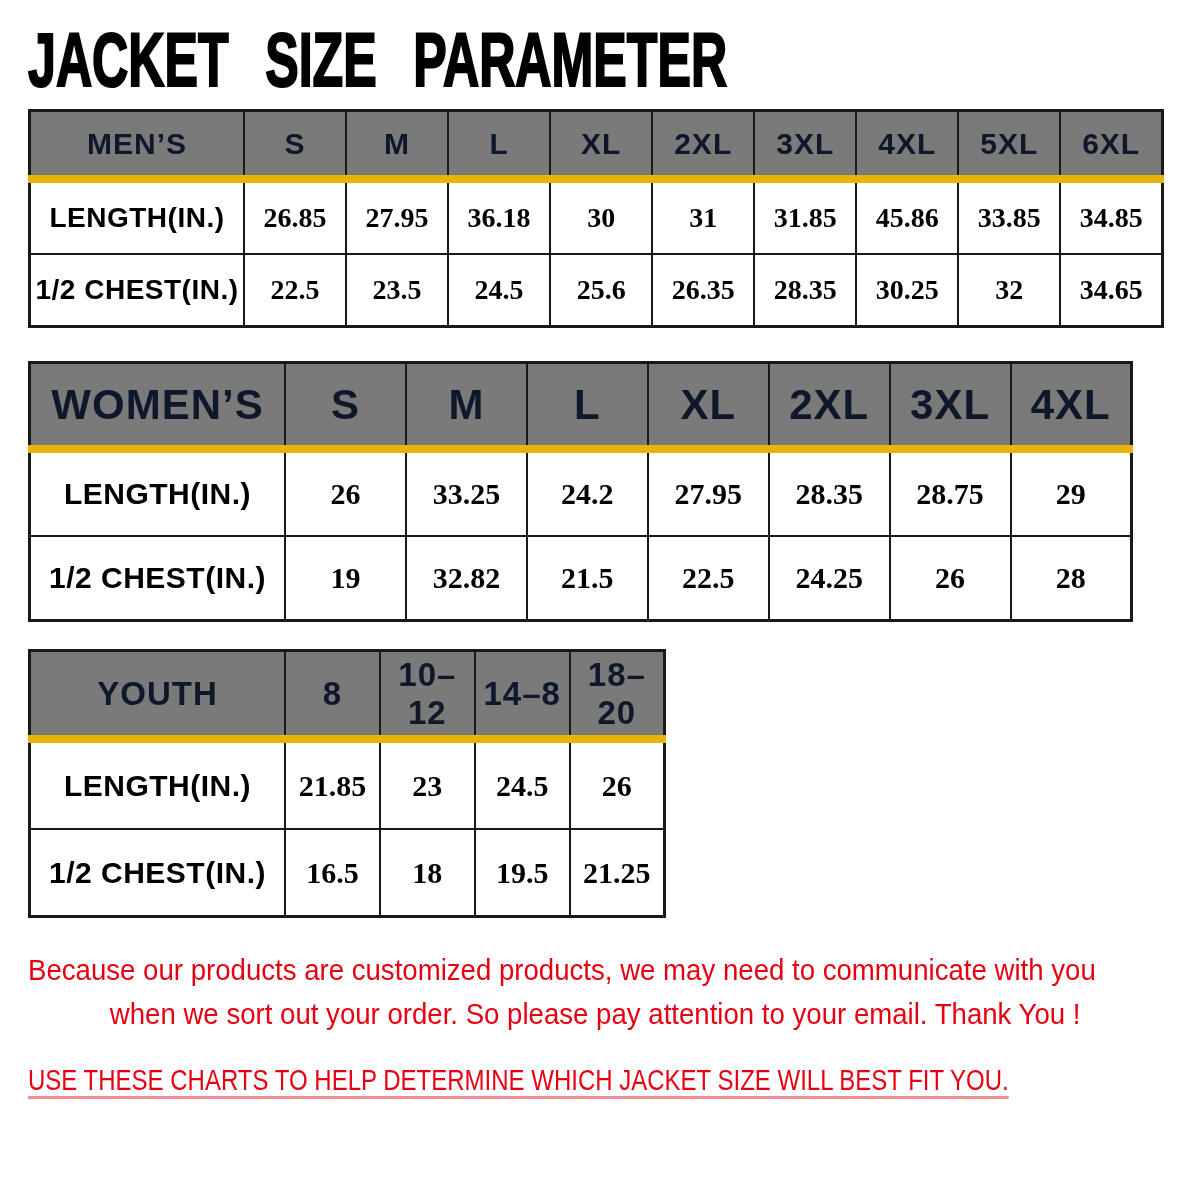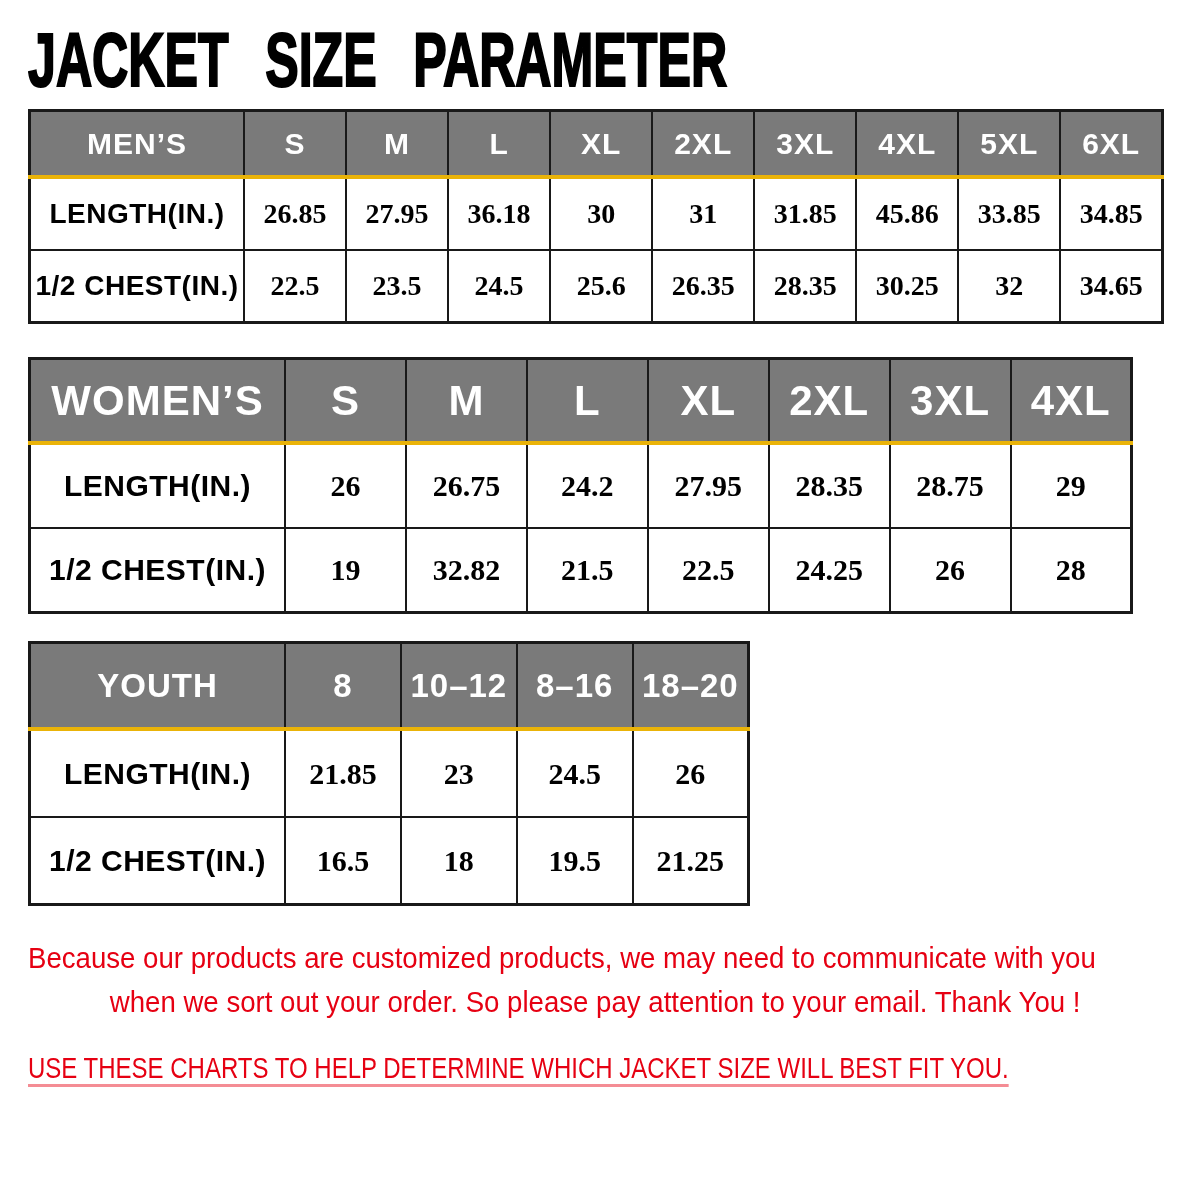--- a/index.html
+++ b/index.html
@@ -53,23 +53,23 @@
   }
   th, td {
     border: 2px solid #191919;
     text-align: center;
     vertical-align: middle;
     padding: 0;
     overflow: hidden;
   }
   thead th {
     background: #7a7a7a;
-    color: #ffffff;
-    font-weight: bold;
-    border-bottom: 4px solid #eab308;
+    color: #0f172a;
+    font-weight: bold;
+    border-bottom: 8px solid #eab308;
     letter-spacing: 1px;
   }
   td.rowlabel {
     font-weight: bold;
     font-family: "Liberation Sans", sans-serif;
     letter-spacing: 0.5px;
   }
   td.value {
     font-family: "Liberation Serif", serif;
     font-weight: bold;
@@ -82,21 +82,21 @@
   .t-mens td.rowlabel { font-size: 28px; }
   .t-mens td.value { font-size: 28px; }
   
   .t-womens { width: 1105px; margin-top: 33px; }
   .t-womens thead th { height: 81px; font-size: 42px; }
   .t-womens th.first { width: 253px; }
   .t-womens td { height: 82px; }
   .t-womens td.rowlabel { font-size: 30px; }
   .t-womens td.value { font-size: 30px; }
   
-  .t-youth { width: 722px; margin-top: 27px; }
+  .t-youth { width: 638px; margin-top: 27px; }
   .t-youth thead th { height: 83px; font-size: 33px; }
   .t-youth th.first { width: 253px; }
   .t-youth td { height: 85px; }
   .t-youth td.rowlabel { font-size: 30px; }
   .t-youth td.value { font-size: 30px; }
   
   .footer-note { margin-top: 30px; text-align: right; }
   .footer-note .line {
     font-size: 30px;
     line-height: 44px;
@@ -178,21 +178,21 @@
           <th>XL</th>
           <th>2XL</th>
           <th>3XL</th>
           <th>4XL</th>
         </tr>
       </thead>
       <tbody>
         <tr>
           <td class="rowlabel">LENGTH(IN.)</td>
           <td class="value">26</td>
-          <td class="value">26.75</td>
+          <td class="value">33.25</td>
           <td class="value">24.2</td>
           <td class="value">27.95</td>
           <td class="value">28.35</td>
           <td class="value">28.75</td>
           <td class="value">29</td>
         </tr>
         <tr>
           <td class="rowlabel">1/2 CHEST(IN.)</td>
           <td class="value">19</td>
           <td class="value">32.82</td>
@@ -204,21 +204,21 @@
         </tr>
       </tbody>
     </table>
 
   <table class="t-youth">
       <thead>
         <tr>
           <th class="first">YOUTH</th>
           <th>8</th>
           <th>10–12</th>
-          <th>8–16</th>
+          <th>14–8</th>
           <th>18–20</th>
         </tr>
       </thead>
       <tbody>
         <tr>
           <td class="rowlabel">LENGTH(IN.)</td>
           <td class="value">21.85</td>
           <td class="value">23</td>
           <td class="value">24.5</td>
           <td class="value">26</td>

